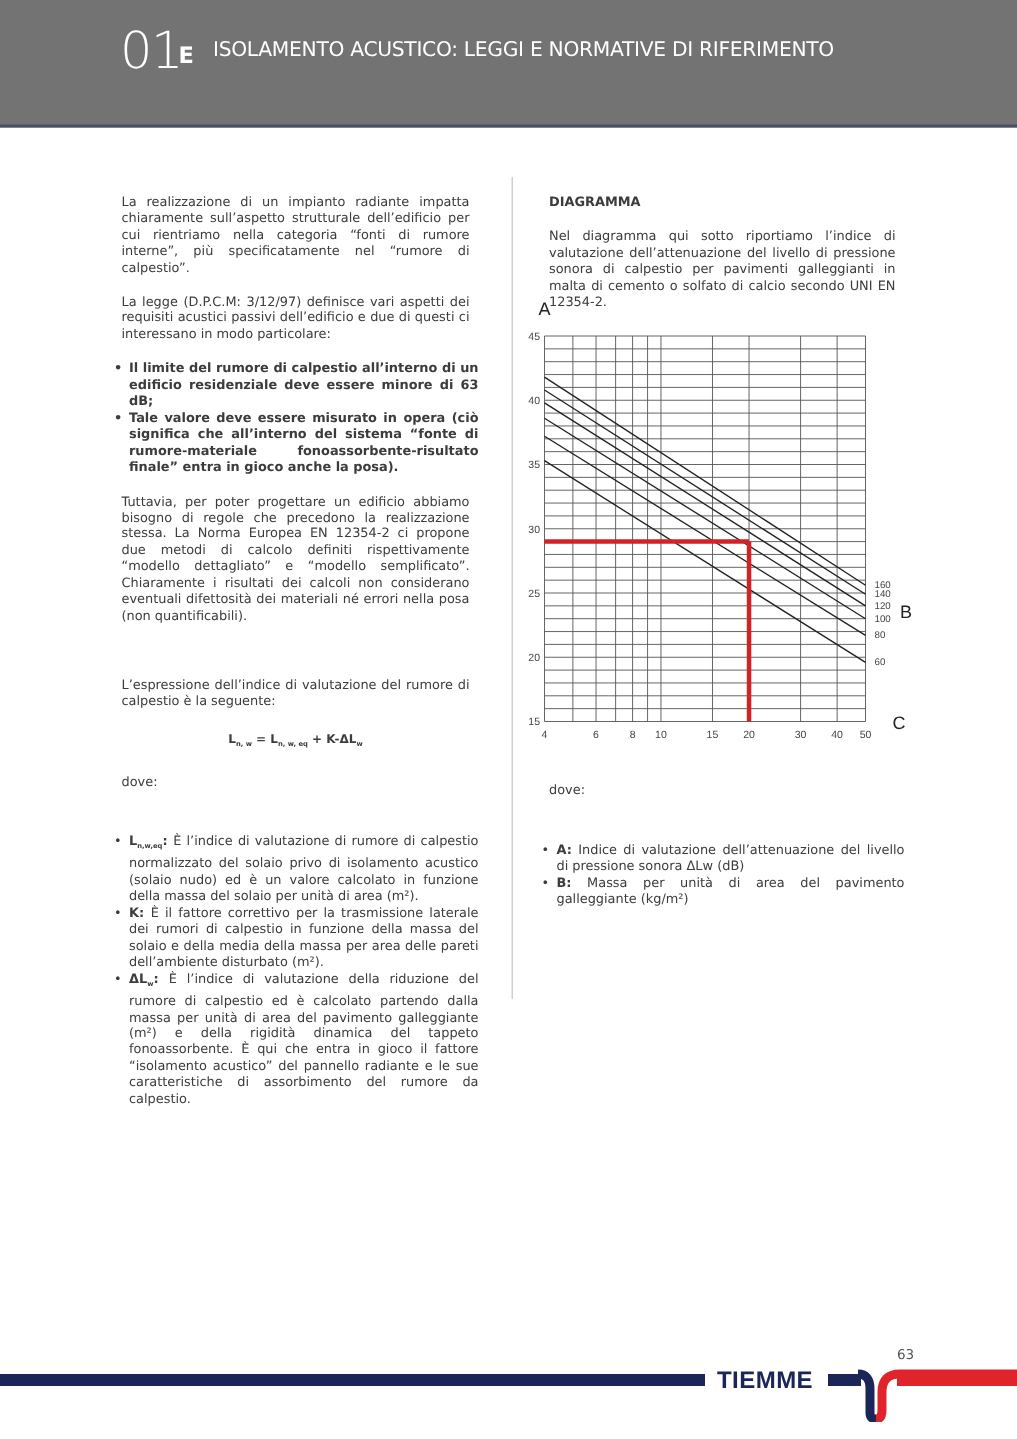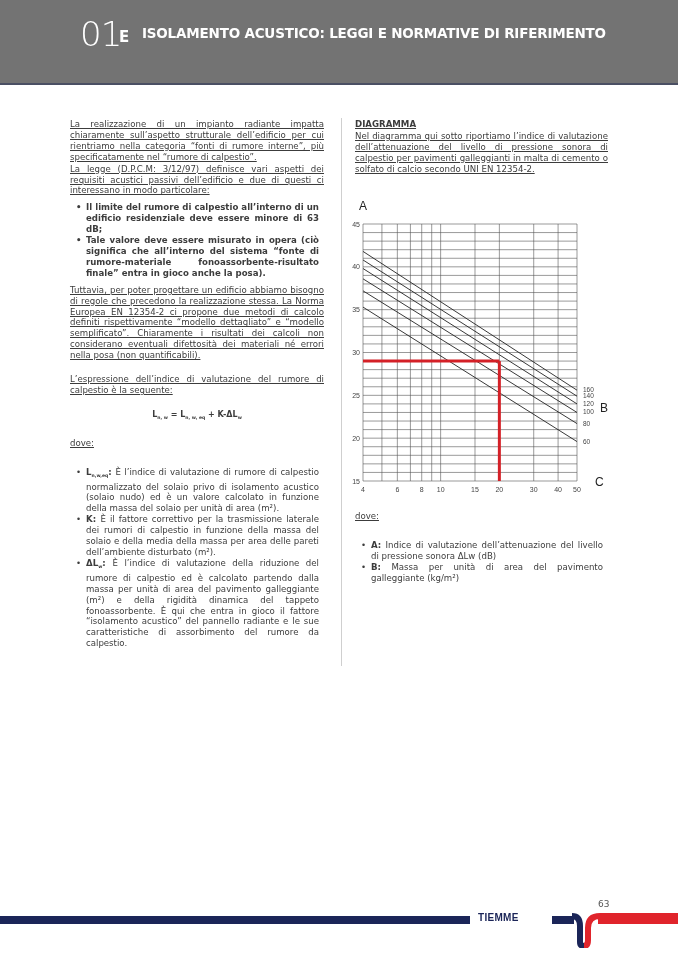--- a/index.html
+++ b/index.html
@@ -4,39 +4,39 @@
 <style>
   html, body { margin:0; padding:0; }
   body { width:678px; height:959px; background:#ffffff; position:relative; overflow:hidden;
          font-family:"Liberation Sans", sans-serif; color:#3a3a3a; }
   .header { position:absolute; left:0; top:0; width:678px; height:83px; background:#737373;
             border-bottom:2px solid #4a4f63; }
   .hdr-num { position:absolute; left:80px; top:14px; font-size:34px; color:#fff; font-weight:300;
              font-family:"DejaVu Sans", sans-serif; letter-spacing:-1px; }
   .hdr-letter { position:absolute; left:119px; top:28px; font-size:15px; color:#fff; font-weight:bold;
                 font-family:"DejaVu Sans", sans-serif; }
-  .hdr-title { position:absolute; left:142px; top:25px; font-size:13.5px; color:#fff; font-weight:bold;
+  .hdr-title { position:absolute; left:142px; top:25px; font-size:13.5px; color:#fff; font-weight:normal;
                font-family:"DejaVu Sans", sans-serif; letter-spacing:-0.2px; }
   .col { position:absolute; top:118px; font-size:8.6px; line-height:10.9px; text-align:justify;
          font-family:"DejaVu Sans", sans-serif; color:#3c3c3c; }
   .col-left { left:69px; width:256px; }
   .col-right { left:354px; width:255px; }
   .divider { position:absolute; left:341px; top:118px; width:1px; height:548px; background:#cfcfcf; }
-  p { margin:1px;text-decoration:underline; }
+  p { margin:12px; }
   ul { margin:6px; padding-left:11px; list-style:none; }
   li { position:relative; }
   li::before { content:"•"; position:absolute; left:-10px; top:0; }
   .bold { font-weight:bold; }
   .gap { height:11px; }
   .formula { text-align:center; font-weight:bold; font-size:8px; margin:14px 0 14px 0; }
   .sub { font-size:4.5px; vertical-align:-2px; }
   .diag-title { font-weight:bold; }
   .chart { position:absolute; left:340px; top:195px; width:280px; height:305px; }
   .footer-bar { position:absolute; left:0; top:916px; width:470px; height:8px; background:#1b2558; }
-  .footer-logo { position:absolute; left:478px; top:912px; font-size:10px; font-weight:bold; color:#1b2558;
+  .footer-logo { position:absolute; left:478px; top:912px; font-size:16px; font-weight:bold; color:#1b2558;
                  font-family:"Liberation Sans", sans-serif; letter-spacing:0.3px; }
   .footer-page { position:absolute; left:598px; top:899px; font-size:9px; color:#555;
                  font-family:"DejaVu Sans", sans-serif; }
 </style>
 </head>
 <body>
 
 <div class="header">
   <span class="hdr-num">01</span>
   <span class="hdr-letter">E</span>

